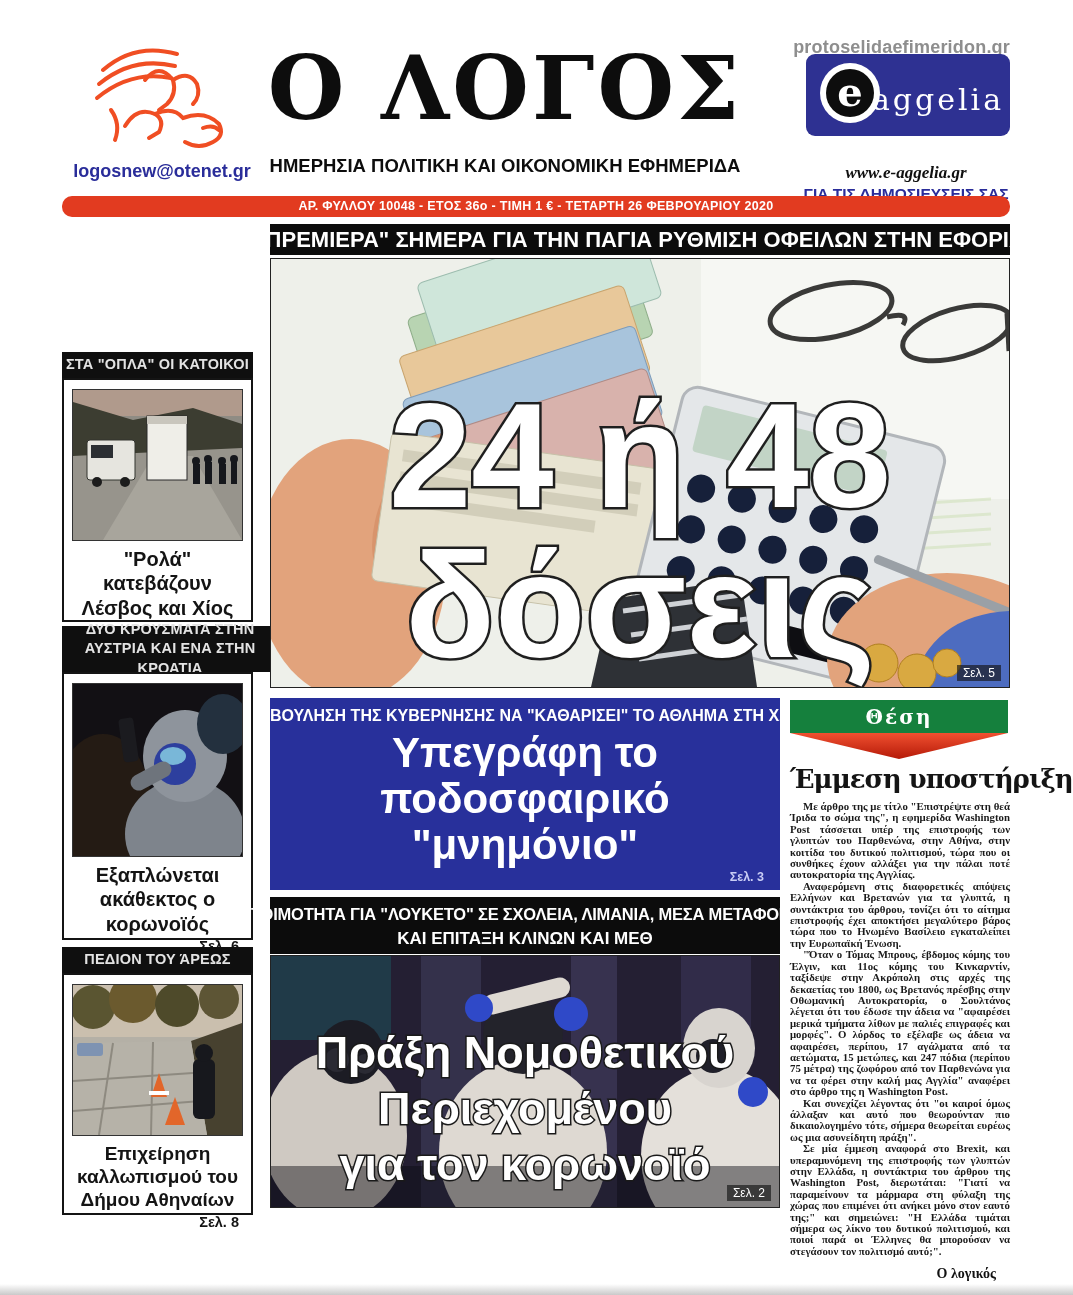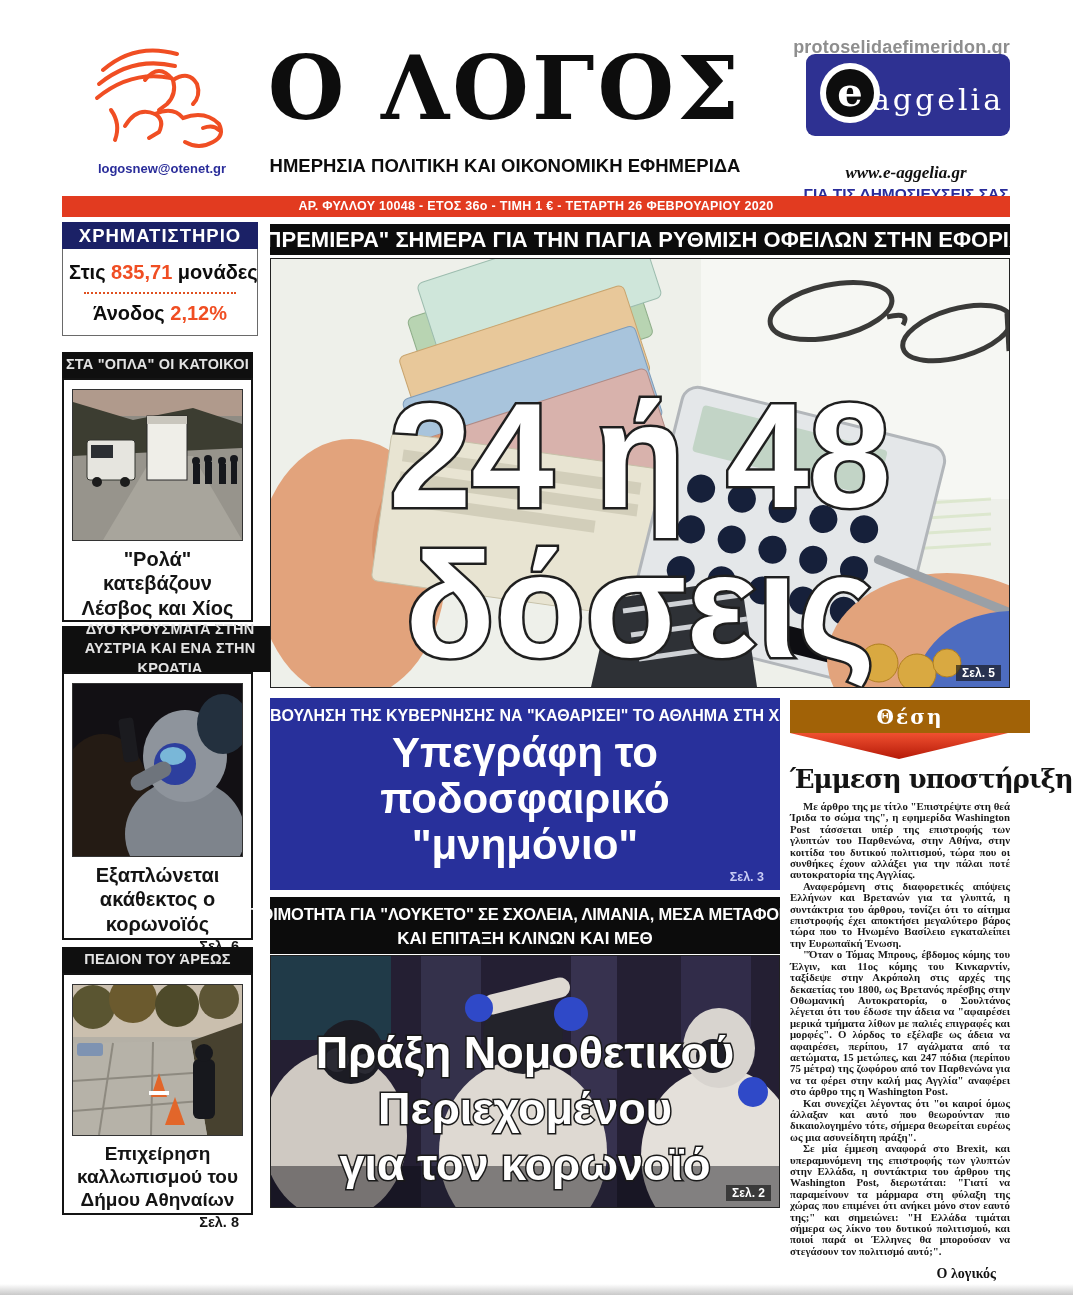--- a/index.html
+++ b/index.html
@@ -1,29 +1,29 @@
 <!DOCTYPE html>
 <html><head>
 <meta charset="utf-8">
 <style>
   html,body{margin:0;padding:0;background:#ffffff;}
   .page{position:relative;width:1073px;height:1295px;background:#fff;overflow:hidden;
         font-family:"Liberation Sans",sans-serif;color:#111;}
   .abs{position:absolute;}
   
   .wm{left:690px;top:37px;width:320px;text-align:right;font-size:18px;font-weight:bold;color:#8e8e8e;letter-spacing:.2px;}
-  .email{left:58px;top:161px;width:208px;text-align:center;font-size:13px;font-weight:bold;color:#2a2d9a;}
+  .email{left:58px;top:161px;width:208px;text-align:center;font-size:18px;font-weight:bold;color:#2a2d9a;}
   .mast{left:262px;top:28px;width:486px;text-align:center;font-family:"DejaVu Serif",serif;
         font-weight:bold;font-size:88px;line-height:120px;letter-spacing:3px;color:#0d0d0d;white-space:nowrap;}
   .sub{left:262px;top:155px;width:486px;text-align:center;font-size:18.5px;font-weight:bold;color:#0d0d0d;white-space:nowrap;}
   .adbox{left:806px;top:54px;width:204px;height:82px;background:#2e3192;border-radius:9px;}
   .adtag{left:798px;top:141px;width:216px;text-align:center;font-size:15.5px;font-weight:bold;color:#2a2d9a;margin-top:44px;}
   .adurl{left:798px;top:163px;width:216px;text-align:center;font-size:17px;font-weight:bold;font-style:italic;color:#101010;font-family:Liberation Serif, serif;}
   .redbar{left:62px;top:196px;width:948px;height:21px;background:#e23b20;color:#fff;
-          font-size:12.5px;font-weight:bold;line-height:21px;text-align:center;letter-spacing:.3px;}
+          font-size:12.5px;font-weight:bold;line-height:21px;text-align:center;letter-spacing:.3px;border-radius:10px;}
   .banner1{left:270px;top:224px;width:740px;height:31px;background:#0c0c0c;color:#fff;
            display:flex;align-items:center;justify-content:center;font-size:22px;font-weight:bold;white-space:nowrap;}
   
   .stock{left:62px;top:222px;width:196px;}
   .stockhead{height:27px;background:#1b2166;color:#fff;font-size:18.5px;font-weight:bold;
              display:flex;align-items:center;justify-content:center;letter-spacing:1px;}
   .stockbody{border:1px solid #6a6a6a;border-top:none;background:#fff;padding:12px 6px 10px 6px;text-align:center;}
   .sline{font-size:20px;font-weight:bold;color:#0d0d0d;white-space:nowrap;}
   .sval{color:#f04e23;}
   .sdiv{border-bottom:2px dotted #e05020;width:84%;margin:8px auto 8px auto;}
@@ -36,36 +36,36 @@
   .b1{left:62px;top:378px;width:191px;height:244px;}
   .b2{left:62px;top:672px;width:191px;height:268px;}
   .b3{left:62px;top:973px;width:191px;height:242px;}
   .sphoto{display:block;margin:9px auto 6px auto;width:169px;border:1px solid #333;}
   .cap{font-weight:bold;color:#141414;text-align:center;line-height:1.22;font-size:20px;padding:0 4px;}
   .cap3{font-size:19px;}
   .pageref{font-weight:bold;font-size:14.5px;text-align:right;color:#141414;padding-right:12px;margin-top:2px;}
   
   .lead{left:270px;top:258px;width:740px;height:430px;border:1px solid #222;box-sizing:border-box;overflow:hidden;}
   .selchip{position:absolute;right:8px;bottom:6px;background:rgba(20,20,20,.65);color:#fff;
-           font-size:12px;font-weight:bold;padding:1px 6px;}
+           font-size:12px;font-weight:normal;padding:1px 6px;}
   
   .bluebox{left:270px;top:698px;width:510px;height:192px;background:#28309b;text-align:center;box-sizing:border-box;padding-top:9px;}
   .fkick{color:#fff;font-size:16px;font-weight:bold;white-space:nowrap;}
   .fhead{color:#fff;font-size:42px;font-weight:bold;line-height:1.1;margin-top:5px;}
   .fpage{position:absolute;right:16px;bottom:6px;color:#c9cdf5;font-size:12.5px;font-weight:bold;}
   
   .banner2{left:270px;top:897px;width:510px;height:57px;background:#0c0c0c;color:#fff;display:flex;
            flex-direction:column;align-items:center;justify-content:center;font-weight:bold;}
   .banner2 .l1{font-size:16.5px;letter-spacing:-.2px;white-space:nowrap;line-height:26px;}
   .banner2 .l2{font-size:17px;white-space:nowrap;line-height:24px;}
   
   .virus{left:270px;top:955px;width:510px;height:253px;border:1px solid #222;box-sizing:border-box;overflow:hidden;}
   
   .op{left:790px;top:700px;width:220px;}
-  .oplabel{width:240px;height:33px;background:#a16207;color:#fff;display:flex;align-items:center;justify-content:center;
+  .oplabel{width:218px;height:33px;background:#15803d;color:#fff;display:flex;align-items:center;justify-content:center;
            font-family:"DejaVu Serif",serif;font-weight:bold;font-size:20px;letter-spacing:2px;}
   .optri{width:218px;height:26px;background:linear-gradient(#f05030,#b51a08);
          clip-path:polygon(0 0,100% 0,50% 100%);}
   .optitle{margin-top:5px;font-family:"DejaVu Serif",serif;font-weight:bold;font-size:26px;
            letter-spacing:-1px;color:#141414;white-space:nowrap;}
   .opbody{margin-top:7px;font-family:"Liberation Serif",serif;font-weight:bold;font-size:10.8px;
           line-height:11.4px;text-align:justify;color:#1a1a1a;}
   .opbody p{margin:0;text-indent:13px;}
   .opsig{text-align:right;font-family:"Liberation Serif",serif;font-weight:bold;font-size:14px;
          margin-top:9px;padding-right:14px;}
@@ -104,28 +104,20 @@
       <text x="132" y="56" text-anchor="middle" font-family="DejaVu Serif, serif" font-size="30" letter-spacing="3" fill="#ffffff">aggelia</text>
     </svg>
   </div>
   <div class="abs adtag">ΓΙΑ ΤΙΣ ΔΗΜΟΣΙΕΥΣΕΙΣ ΣΑΣ</div>
   <div class="abs adurl">www.e-aggelia.gr</div>
 
   <div class="abs redbar">ΑΡ. ΦΥΛΛΟΥ 10048 - ΕΤΟΣ 36ο - ΤΙΜΗ 1 € - ΤΕΤΑΡΤΗ 26 ΦΕΒΡΟΥΑΡΙΟΥ 2020</div>
 
   <div class="abs banner1">"ΠΡΕΜΙΕΡΑ" ΣΗΜΕΡΑ ΓΙΑ ΤΗΝ ΠΑΓΙΑ ΡΥΘΜΙΣΗ ΟΦΕΙΛΩΝ ΣΤΗΝ ΕΦΟΡΙΑ</div>
 
-  <div class="abs stock">
-    <div class="stockhead">ΧΡΗΜΑΤΙΣΤΗΡΙΟ</div>
-    <div class="stockbody">
-      <div class="sline"><span>Στις </span><span class="sval">835,71</span><span> μονάδες</span></div>
-      <div class="sdiv"></div>
-      <div class="sline"><span>Άνοδος </span><span class="sval">2,12%</span></div>
-    </div>
-  </div>
 
   <div class="abs kick k1">ΣΤΑ "ΟΠΛΑ" ΟΙ ΚΑΤΟΙΚΟΙ</div>
   <div class="abs sidebox b1">
     <svg class="sphoto" height="150" viewBox="0 0 169 150">
       <rect width="169" height="150" fill="#8f8c84"></rect>
       <rect width="169" height="26" fill="#b09a8c"></rect>
       <path d="M0 12 L60 30 L120 18 L169 34 L169 64 L0 66 Z" fill="#3c3d31"></path>
       <polygon points="0,66 169,58 169,150 0,150" fill="#97948c"></polygon>
       <polygon points="30,150 80,66 120,66 169,150" fill="#a8a59c"></polygon>
       <rect x="14" y="50" width="48" height="40" rx="3" fill="#e6e5df" stroke="#33342f"></rect>

